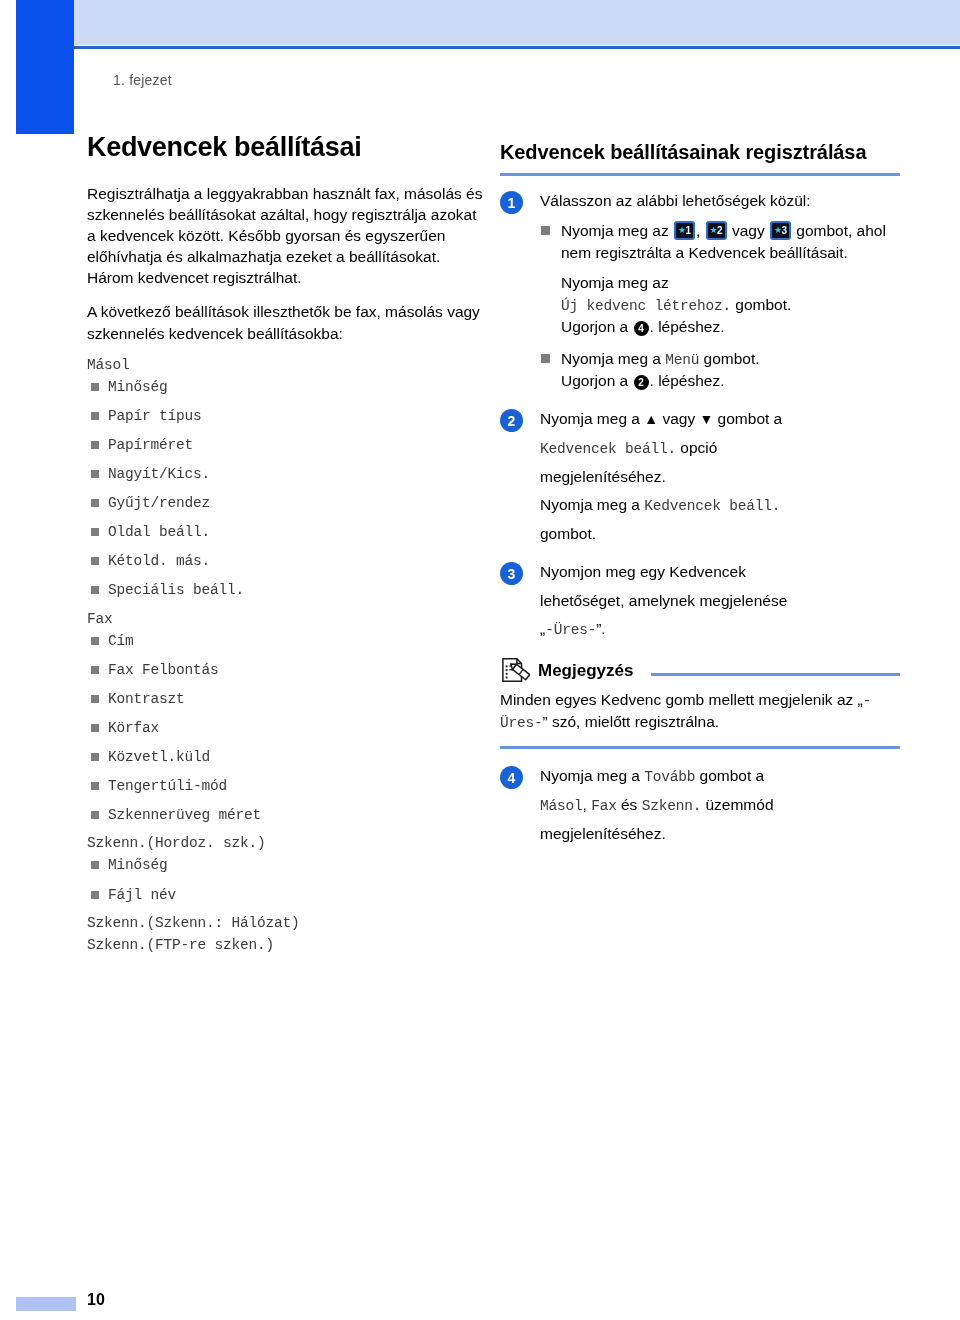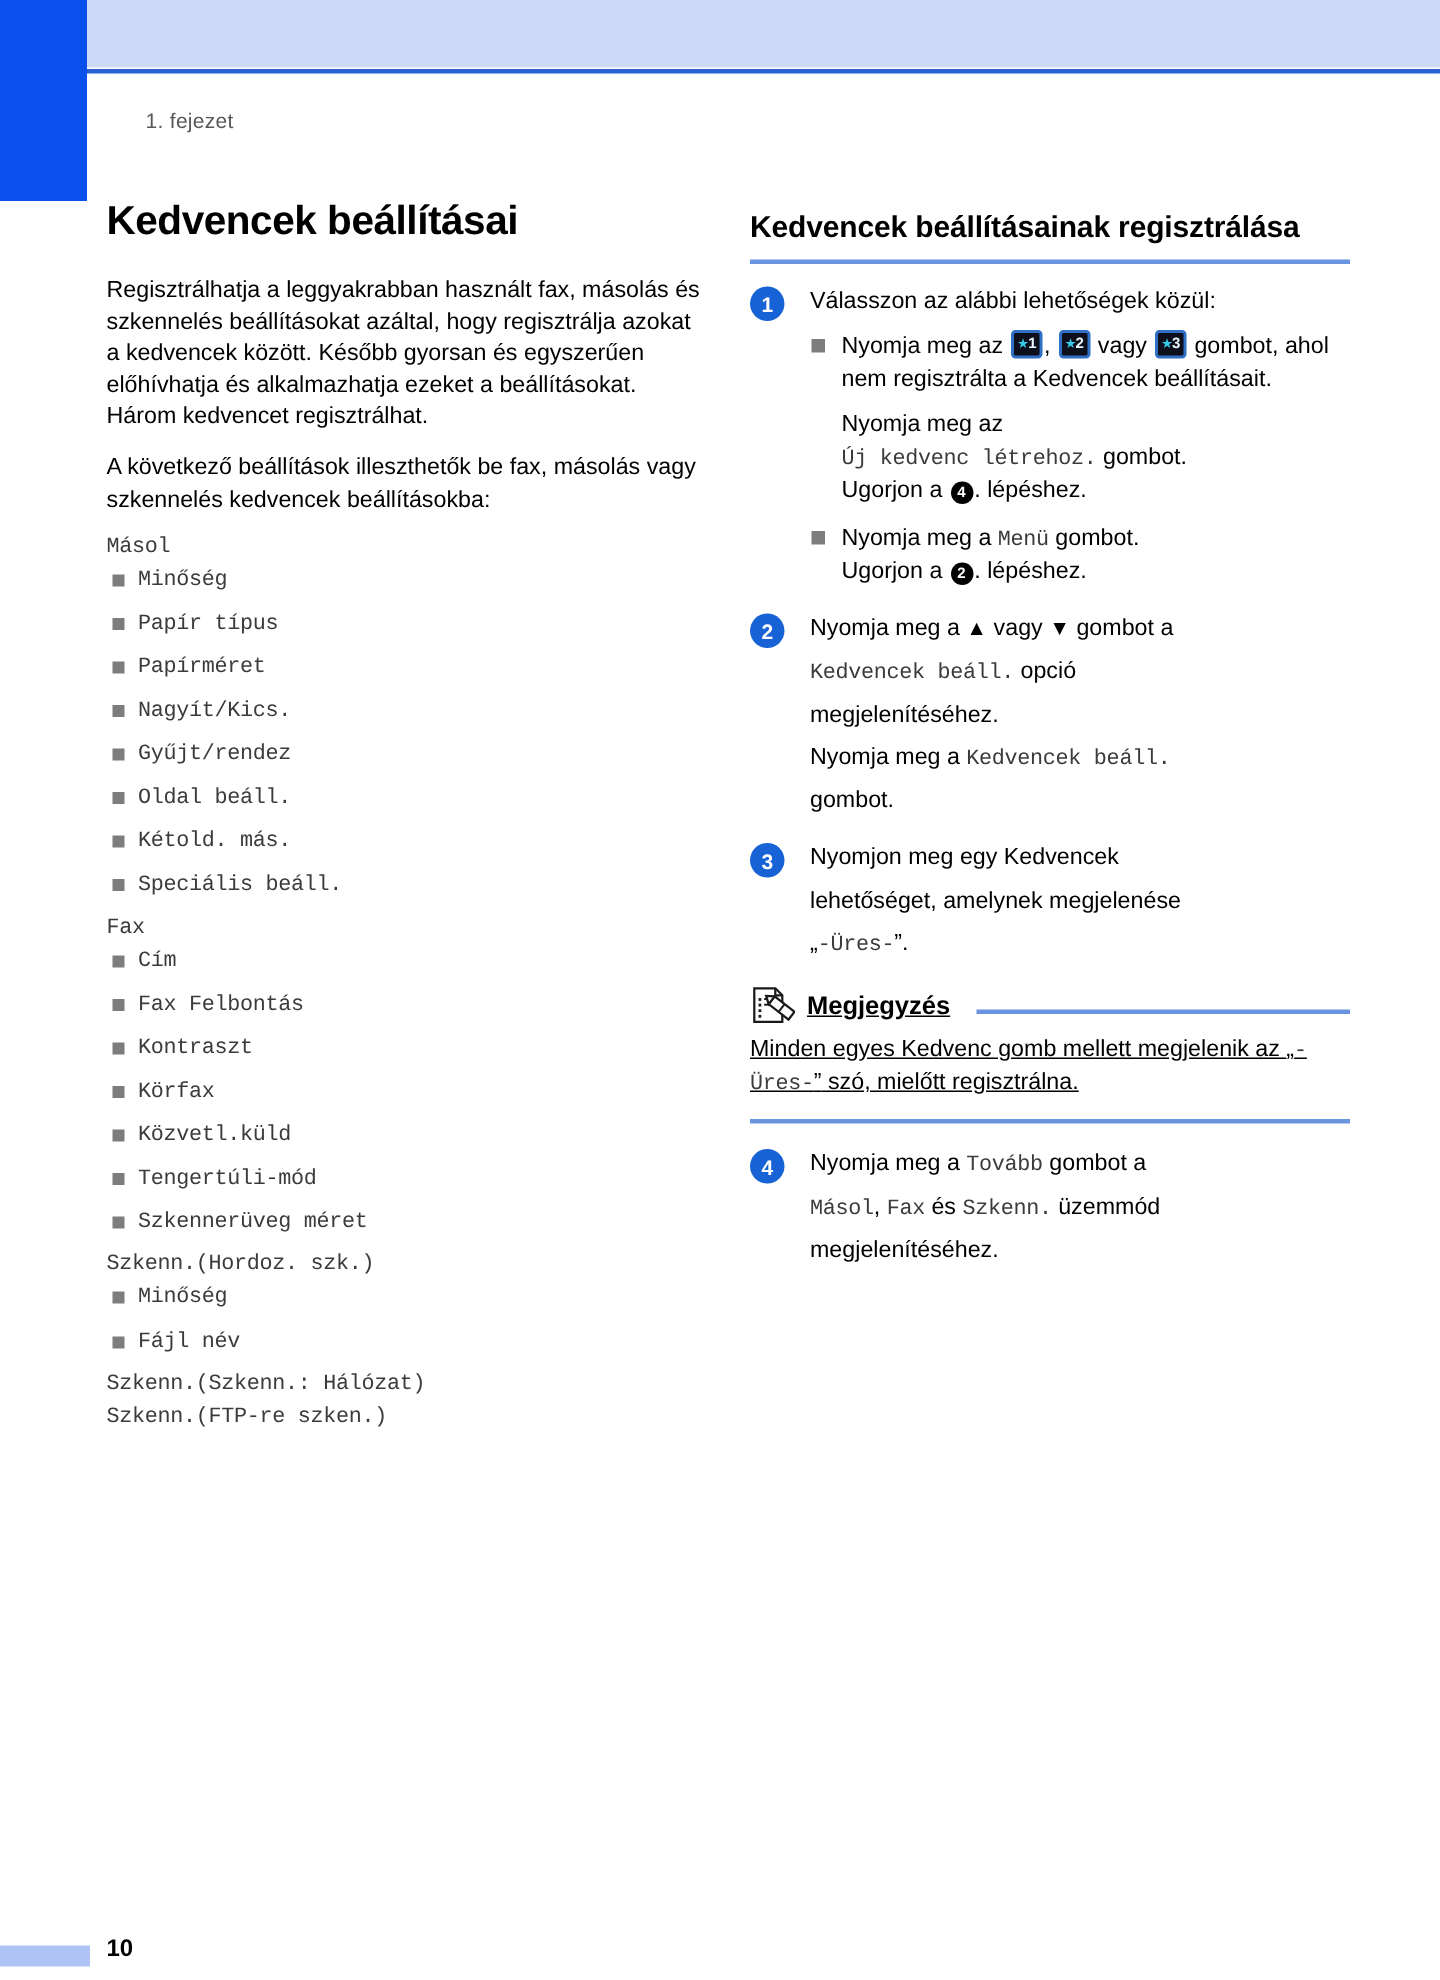--- a/index.html
+++ b/index.html
@@ -4,21 +4,21 @@
 <style>
   html,body{margin:0;padding:0;}
   body{
     width:960px;height:1320px;
     background:#ffffff;
     font-family:"Liberation Sans", sans-serif;
     position:relative;
     overflow:hidden;
     color:#000;
   }
-  .page{position:relative;width:936px;height:1320px;}
+  .page{position:relative;width:936px;height:1320px;margin-left:16px;}
 
   
   .header-band{
     position:absolute;left:58px;top:0;width:902px;height:45px;
     background:#ccd9f7;
   }
   .header-rule{
     position:absolute;left:58px;top:46px;width:902px;height:3px;
     background:#2b61d1;
   }
@@ -34,21 +34,21 @@
     position:absolute;left:0;top:1297px;width:60px;height:14px;
     background:#aec2f3;
   }
   .page-number{
     position:absolute;left:71px;top:1291px;
     font-size:16px;font-weight:bold;color:#000;
   }
 
   
   .col-left{position:absolute;left:71px;top:132px;width:400px;}
-  .col-right{position:absolute;left:500px;top:140px;width:400px;}
+  .col-right{position:absolute;left:484px;top:140px;width:400px;}
 
   h1.main-title{
     font-size:27px;font-weight:bold;margin:0 0 20px 0;
     letter-spacing:-.3px;line-height:1.15;
   }
   h2.sec-title{
     font-size:20px;font-weight:bold;margin:0;line-height:1.25;
     letter-spacing:-.1px;
   }
   .sec-rule{
@@ -130,21 +130,21 @@
   .circref{
     display:inline-block;width:15px;height:15px;border-radius:50%;
     background:#000;color:#fff;font-size:10px;font-weight:bold;
     text-align:center;line-height:15px;vertical-align:0px;
     margin:0 1px;
   }
 
   .arrow{font-size:14px;font-weight:bold;display:inline-block;}
 
   
-  .note{margin:15px 0 0 0;position:relative;text-decoration:underline;}
+  .note{margin:15px 0 0 0;position:relative;}
   .note-head{
     display:flex;align-items:center;gap:8px;margin-bottom:3px;
   }
   .note-icon{width:30px;height:28px;flex:0 0 30px;}
   .note-title{font-size:17px;font-weight:bold;white-space:nowrap;}
   .note-rule{
     flex:1 1 auto;height:3px;background:#6b94e0;margin-left:10px;
     margin-top:6px;
   }
   .note-body{font-size:15.5px;line-height:1.38;margin:4px 0 0 0;}

